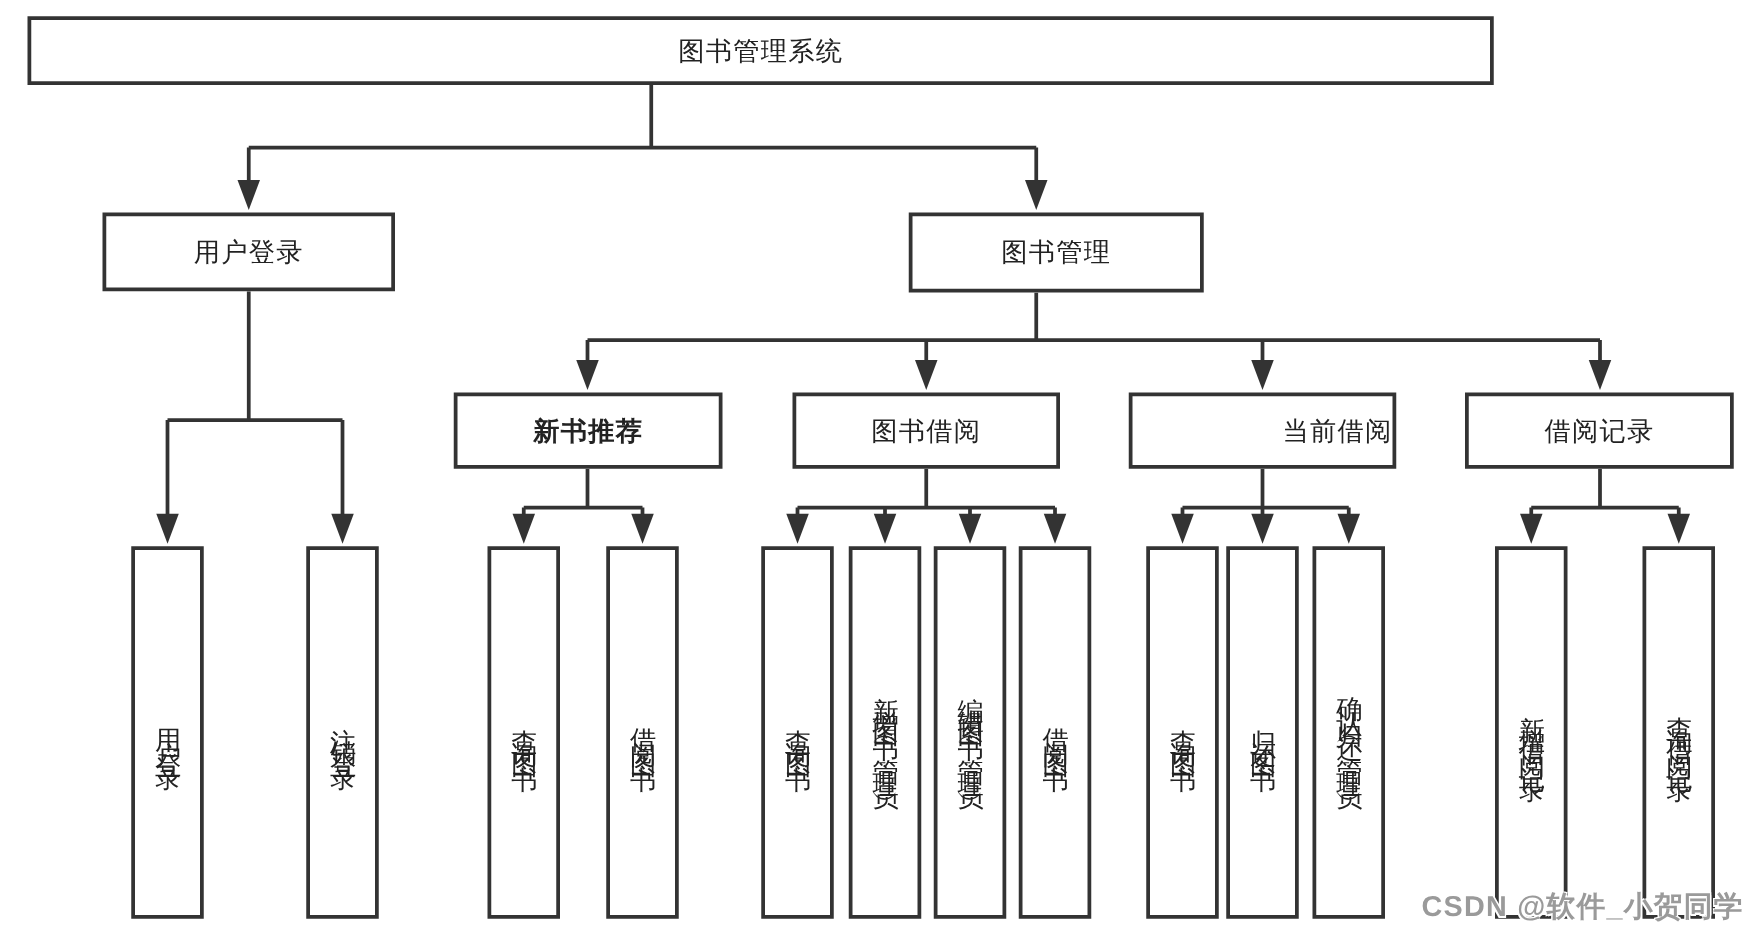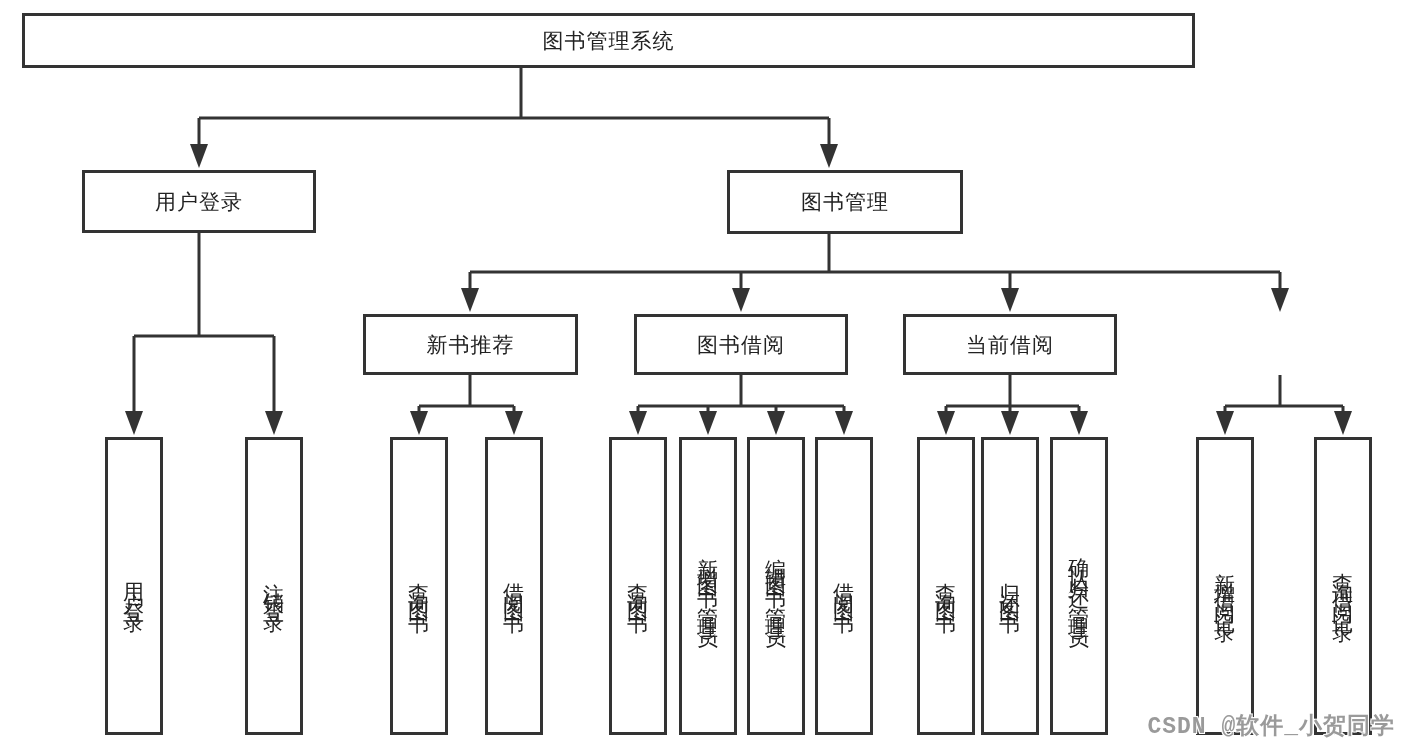--- a/index.html
+++ b/index.html
@@ -35,21 +35,20 @@
   }
   .watermark {
     position: absolute;
     right: 10px;
     bottom: 6px;
     font-size: 23px;
     font-weight: 700;
     letter-spacing: 1px;
     color: #9a9a9a;
     text-shadow: 1px 1px 0 #ffffff, -1px -1px 0 #ffffff, 1px -1px 0 #ffffff, -1px 1px 0 #ffffff;
-    font-family: Liberation Mono, monospace;
   }
 </style>
 </head>
 <body>
 
 <div class="stage">
 
   <svg class="connectors" viewBox="0 0 1405 747" xmlns="http://www.w3.org/2000/svg">
     <g stroke="#333333" stroke-width="3" fill="none">
 
@@ -94,28 +93,31 @@
     <span>图书管理系统</span>
   </div>
 
   <div class="node hbox" style="left:82px; top:170px; width:234px; height:63px;">
     <span>用户登录</span>
   </div>
   <div class="node hbox" style="left:711px; top:170px; width:236px; height:64px;margin-left:16px;">
     <span>图书管理</span>
   </div>
 
-  <div class="node hbox" style="left:363px; top:314px; width:215px; height:61px;">
+  <div class="node hbox" style="left:363px; top:314px; width:215px; height:61px;font-weight:bold;">
     <span>新书推荐</span>
   </div>
   <div class="node hbox" style="left:634px; top:314px; width:214px; height:61px;">
     <span>图书借阅</span>
   </div>
-  <div class="node hbox" style="left:903px; top:314px; width:214px; height:61px;">
+  <div class="node hbox" style="left:903px; top:314px; width:214px; height:61px;justify-content:flex-end;">
     <span>当前借阅</span>
+  </div>
+  <div class="node hbox" style="left:1172px; top:314px; width:215px; height:61px;">
+    <span>借阅记录</span>
   </div>
 
   <div class="node vbox" style="left:105px;">
     <span>用户登录</span>
   </div>
   <div class="node vbox" style="left:245px;">
     <span>注销登录</span>
   </div>
 
   <div class="node vbox" style="left:390px;">

